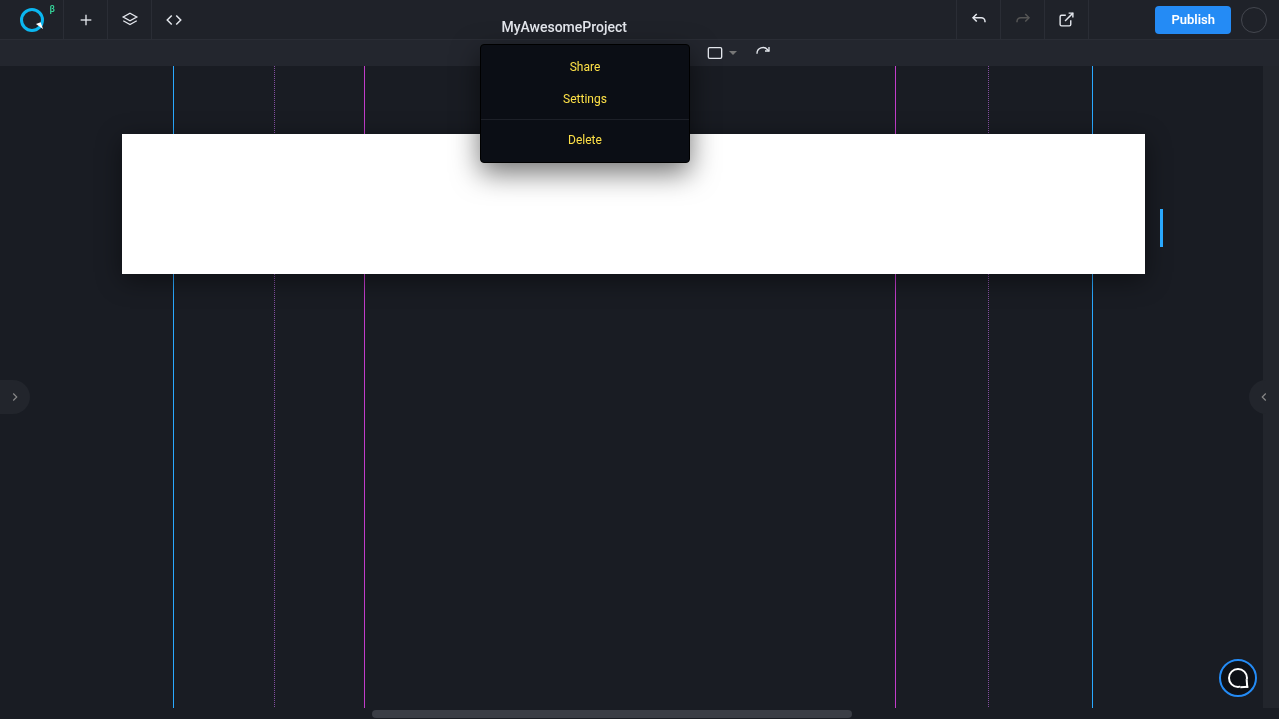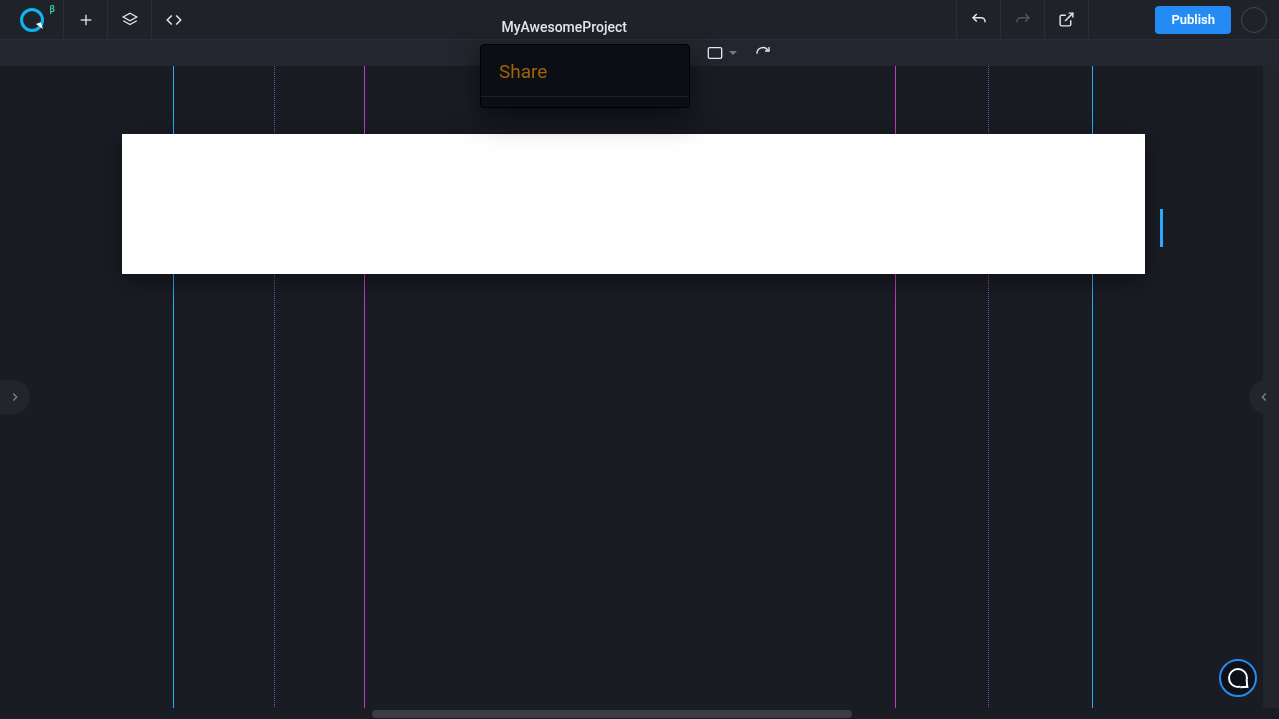--- a/index.html
+++ b/index.html
@@ -93,21 +93,21 @@
   
   
   .hscroll{position:absolute;left:0;right:0;bottom:0;height:11px;background:var(--bg);}
   .hscroll .thumb{position:absolute;left:372px;width:480px;top:2px;height:8px;
     background:#3a3d45;border-radius:4px;}
   
   
   .dropdown{position:absolute;left:480px;top:44px;width:210px;background:var(--menu-bg);
     border-radius:4px;box-shadow:0 10px 28px rgba(0,0,0,.55);z-index:40;padding:6px 0;
     border:1px solid #000;}
-  .dropdown .item{padding:9px 18px;color:#a16207;font-size:19px;cursor:pointer;}
+  .dropdown .item{padding:9px 18px;color:#fde047;font-size:12px;cursor:pointer;text-align:center;}
   .dropdown .divider{height:1px;background:#1d2028;margin:4px 0;}
   
   
   .help-bubble{position:absolute;right:22px;bottom:22px;width:38px;height:38px;
     border-radius:50%;background:#0e1117;border:2px solid var(--blue);display:flex;
     align-items:center;justify-content:center;cursor:pointer;z-index:30;}
   .help-bubble .q{width:20px;height:20px;border:2px solid #fff;border-radius:50%;position:relative;}
   .help-bubble .q::after{content:"";position:absolute;right:-2px;bottom:-2px;width:6px;height:6px;
     border-right:2px solid #fff;border-bottom:2px solid #fff;background:#0e1117;
     transform:rotate(-5deg);}
@@ -229,18 +229,20 @@
 
   <div class="scroll-shade"></div>
 
   <div class="hscroll">
     <div class="thumb"></div>
   </div>
 </div>
 
 <div class="dropdown">
   <div class="item">Share</div>
+  <div class="item">Settings</div>
   <div class="divider"></div>
+  <div class="item">Delete</div>
 </div>
 
 <div class="help-bubble">
   <div class="q"></div>
 </div>
 
 </body></html>

